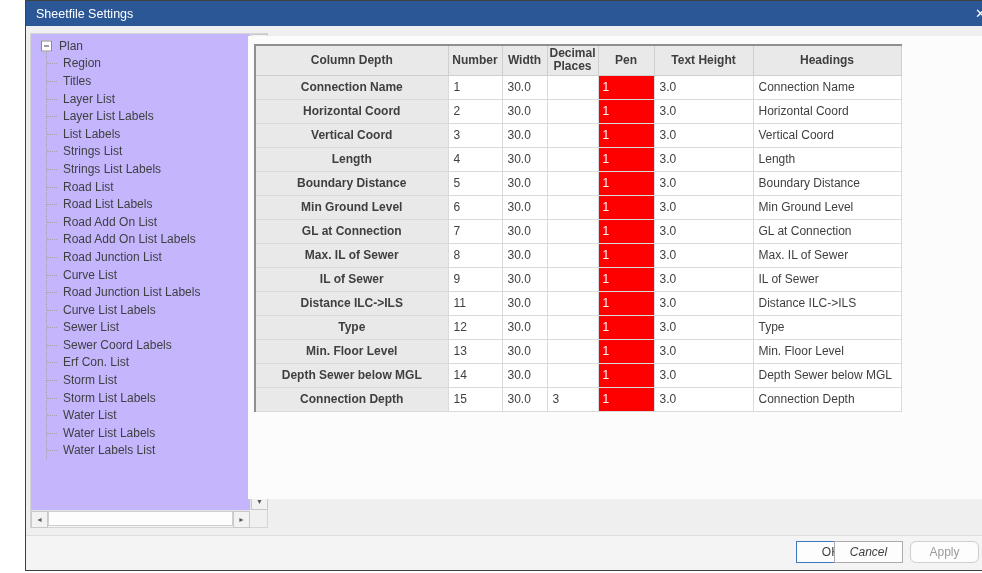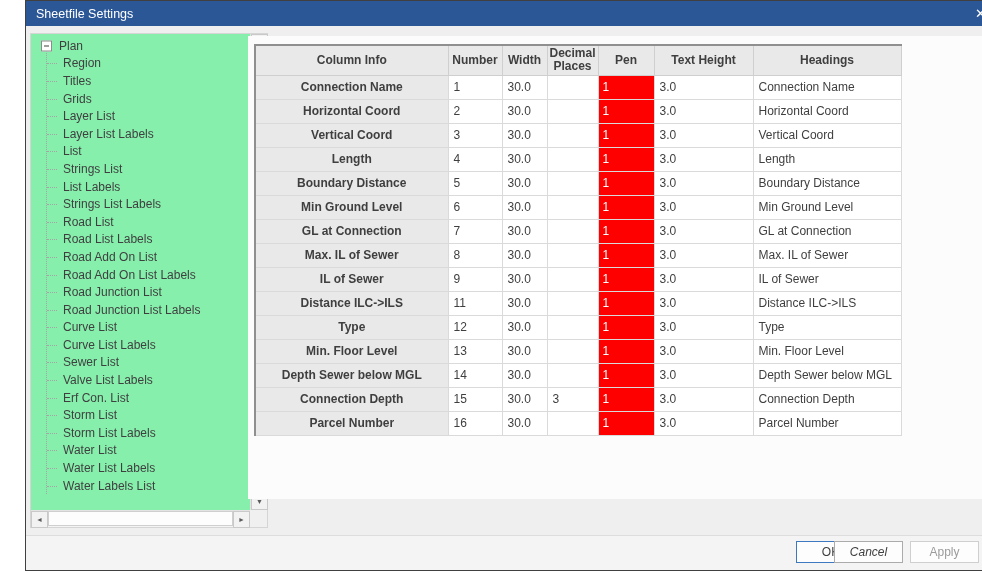--- a/index.html
+++ b/index.html
@@ -25,21 +25,21 @@
   .close-btn {
     margin-left: auto;
     color: #fff; font-size: 13px; line-height: 25px;
     padding: 0 8px; cursor: pointer;
   }
 
   
   .tree-panel {
     position: absolute; left: 4px; top: 32px;
     width: 238px; height: 495px;
-    background: #86efac;
+    background: #c4b5fd;
     border: 1px solid #D5D5D5;
   }
   .tree-content {
     position: absolute; left: 0; top: 0; right: 17px; bottom: 17px;
     overflow: hidden;
     font-size: 12px; color: #3F3F3F;
   }
   .tree { position: relative; padding-top: 3px; }
   .tree-vline {
     position: absolute; left: 15px; top: 16px; bottom: 0;
@@ -129,21 +129,21 @@
   .btn-divider { position: absolute; left: 0; right: 0; top: 534px; border-top: 1px solid #DDDDDD; }
   .btn-bar { position: absolute; left: 0; right: 0; top: 535px; bottom: 0; background: #F4F4F4; }
   .dlg-btn {
     position: absolute; top: 5px; height: 22px; width: 69px;
     background: #FDFDFD; border: 1px solid #ABABAB;
     font-size: 12px; color: #3F3F3F; font-family: "Liberation Sans", sans-serif;
     text-align: center; line-height: 20px; cursor: pointer;
   }
   .dlg-btn.ok { left: 770px; border: 1px solid #3D78C0; }
   .dlg-btn.cancel { left: 808px; font-style: italic; }
-  .dlg-btn.apply { left: 884px; border-color: #CFCFCF; color: #9B9B9B; }
+  .dlg-btn.apply { left: 884px; border-color: #CFCFCF; color: #9B9B9B; border-radius: 6px; }
   .grip {
     position: absolute; right: 12px; bottom: 10px;
     width: 2px; height: 2px; background: #9A9A9A;
     box-shadow: 4px 0 #9A9A9A, 0 4px #9A9A9A, 4px 4px #9A9A9A, 4px -4px #9A9A9A, -4px 4px #9A9A9A;
     transform: translate(0,0) rotate(0);
   }
 </style>
 </head>
 <body>
 
@@ -165,69 +165,63 @@
           <span class="tree-label">Plan</span>
         </div>
         <div>
             <div class="tree-row child">
     <span class="tree-label">Region</span>
   </div>
             <div class="tree-row child">
     <span class="tree-label">Titles</span>
   </div>
             <div class="tree-row child">
-    <span class="tree-label">Grids</span>
-  </div>
-            <div class="tree-row child">
     <span class="tree-label">Layer List</span>
   </div>
             <div class="tree-row child">
     <span class="tree-label">Layer List Labels</span>
   </div>
             <div class="tree-row child">
-    <span class="tree-label">List</span>
+    <span class="tree-label">List Labels</span>
   </div>
             <div class="tree-row child">
     <span class="tree-label">Strings List</span>
   </div>
             <div class="tree-row child">
-    <span class="tree-label">List Labels</span>
-  </div>
-            <div class="tree-row child">
     <span class="tree-label">Strings List Labels</span>
   </div>
             <div class="tree-row child">
     <span class="tree-label">Road List</span>
   </div>
             <div class="tree-row child">
     <span class="tree-label">Road List Labels</span>
   </div>
             <div class="tree-row child">
     <span class="tree-label">Road Add On List</span>
   </div>
             <div class="tree-row child">
     <span class="tree-label">Road Add On List Labels</span>
   </div>
             <div class="tree-row child">
     <span class="tree-label">Road Junction List</span>
   </div>
             <div class="tree-row child">
+    <span class="tree-label">Curve List</span>
+  </div>
+            <div class="tree-row child">
     <span class="tree-label">Road Junction List Labels</span>
   </div>
             <div class="tree-row child">
-    <span class="tree-label">Curve List</span>
-  </div>
-            <div class="tree-row child">
     <span class="tree-label">Curve List Labels</span>
   </div>
             <div class="tree-row child">
     <span class="tree-label">Sewer List</span>
   </div>
             <div class="tree-row child">
-    <span class="tree-label">Valve List Labels</span>
+    <span class="tree-label">Sewer Coord Labels</span>
   </div>
             <div class="tree-row child">
     <span class="tree-label">Erf Con. List</span>
   </div>
             <div class="tree-row child">
     <span class="tree-label">Storm List</span>
   </div>
             <div class="tree-row child">
     <span class="tree-label">Storm List Labels</span>
   </div>
@@ -262,21 +256,21 @@
         <col style="width:193px">
           <col style="width:54px">
           <col style="width:45px">
         <col style="width:50px">
           <col style="width:56px">
           <col style="width:99px">
           <col style="width:148px">
       </colgroup>
       <thead>
         <tr>
-          <th>Column Info</th>
+          <th>Column Depth</th>
           <th>Number</th>
           <th>Width</th>
           <th>Decimal Places</th>
           <th>Pen</th>
           <th>Text Height</th>
           <th>Headings</th>
         </tr>
       </thead>
       <tbody>
           <tr>
@@ -398,29 +392,20 @@
   </tr>
           <tr>
     <td class="info">Connection Depth</td>
     <td>15</td>
     <td>30.0</td>
     <td>3</td>
     <td class="pen" style="background: rgb(255, 0, 0);">1</td>
     <td>3.0</td>
     <td>Connection Depth</td>
   </tr>
-          <tr>
-    <td class="info">Parcel Number</td>
-    <td>16</td>
-    <td>30.0</td>
-    <td></td>
-    <td class="pen" style="background: rgb(255, 0, 0);">1</td>
-    <td>3.0</td>
-    <td>Parcel Number</td>
-  </tr>
         </tbody>
     </table>
   </div>
 
   <div class="btn-divider"></div>
   <div class="btn-bar">
     <button class="dlg-btn ok">OK</button>
     <button class="dlg-btn cancel">Cancel</button>
     <button class="dlg-btn apply">Apply</button>
     <div class="grip"></div>

